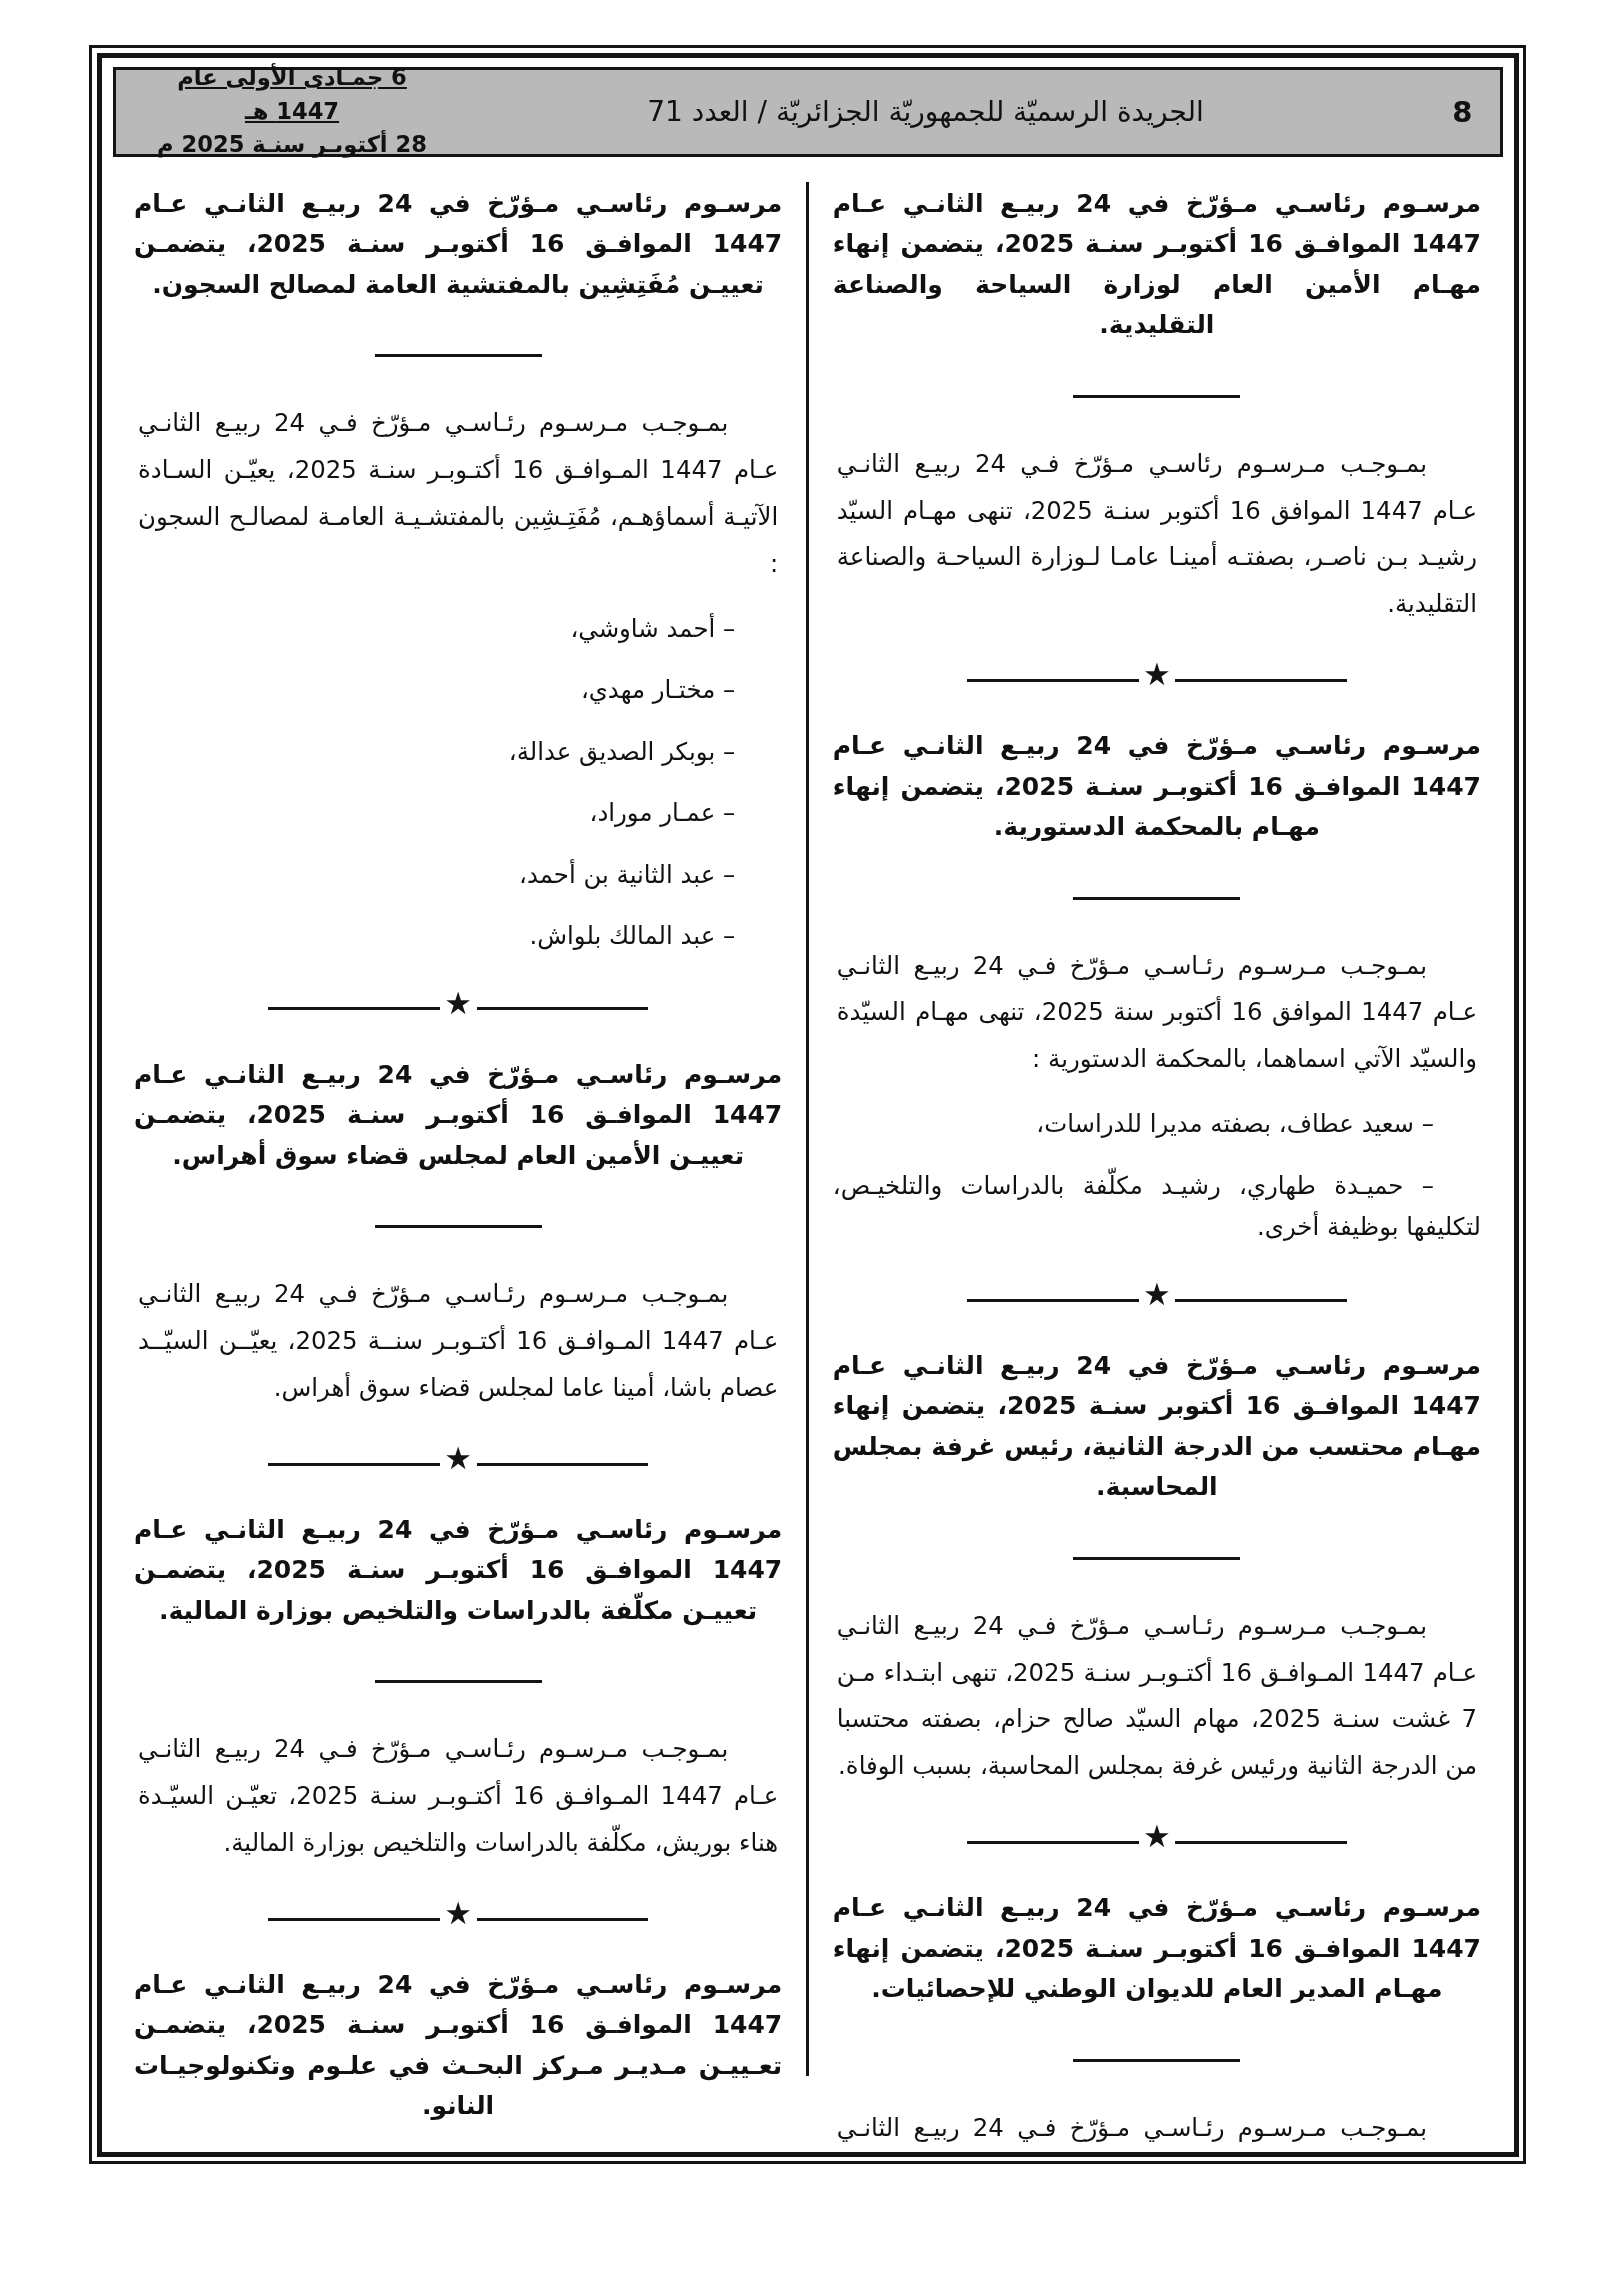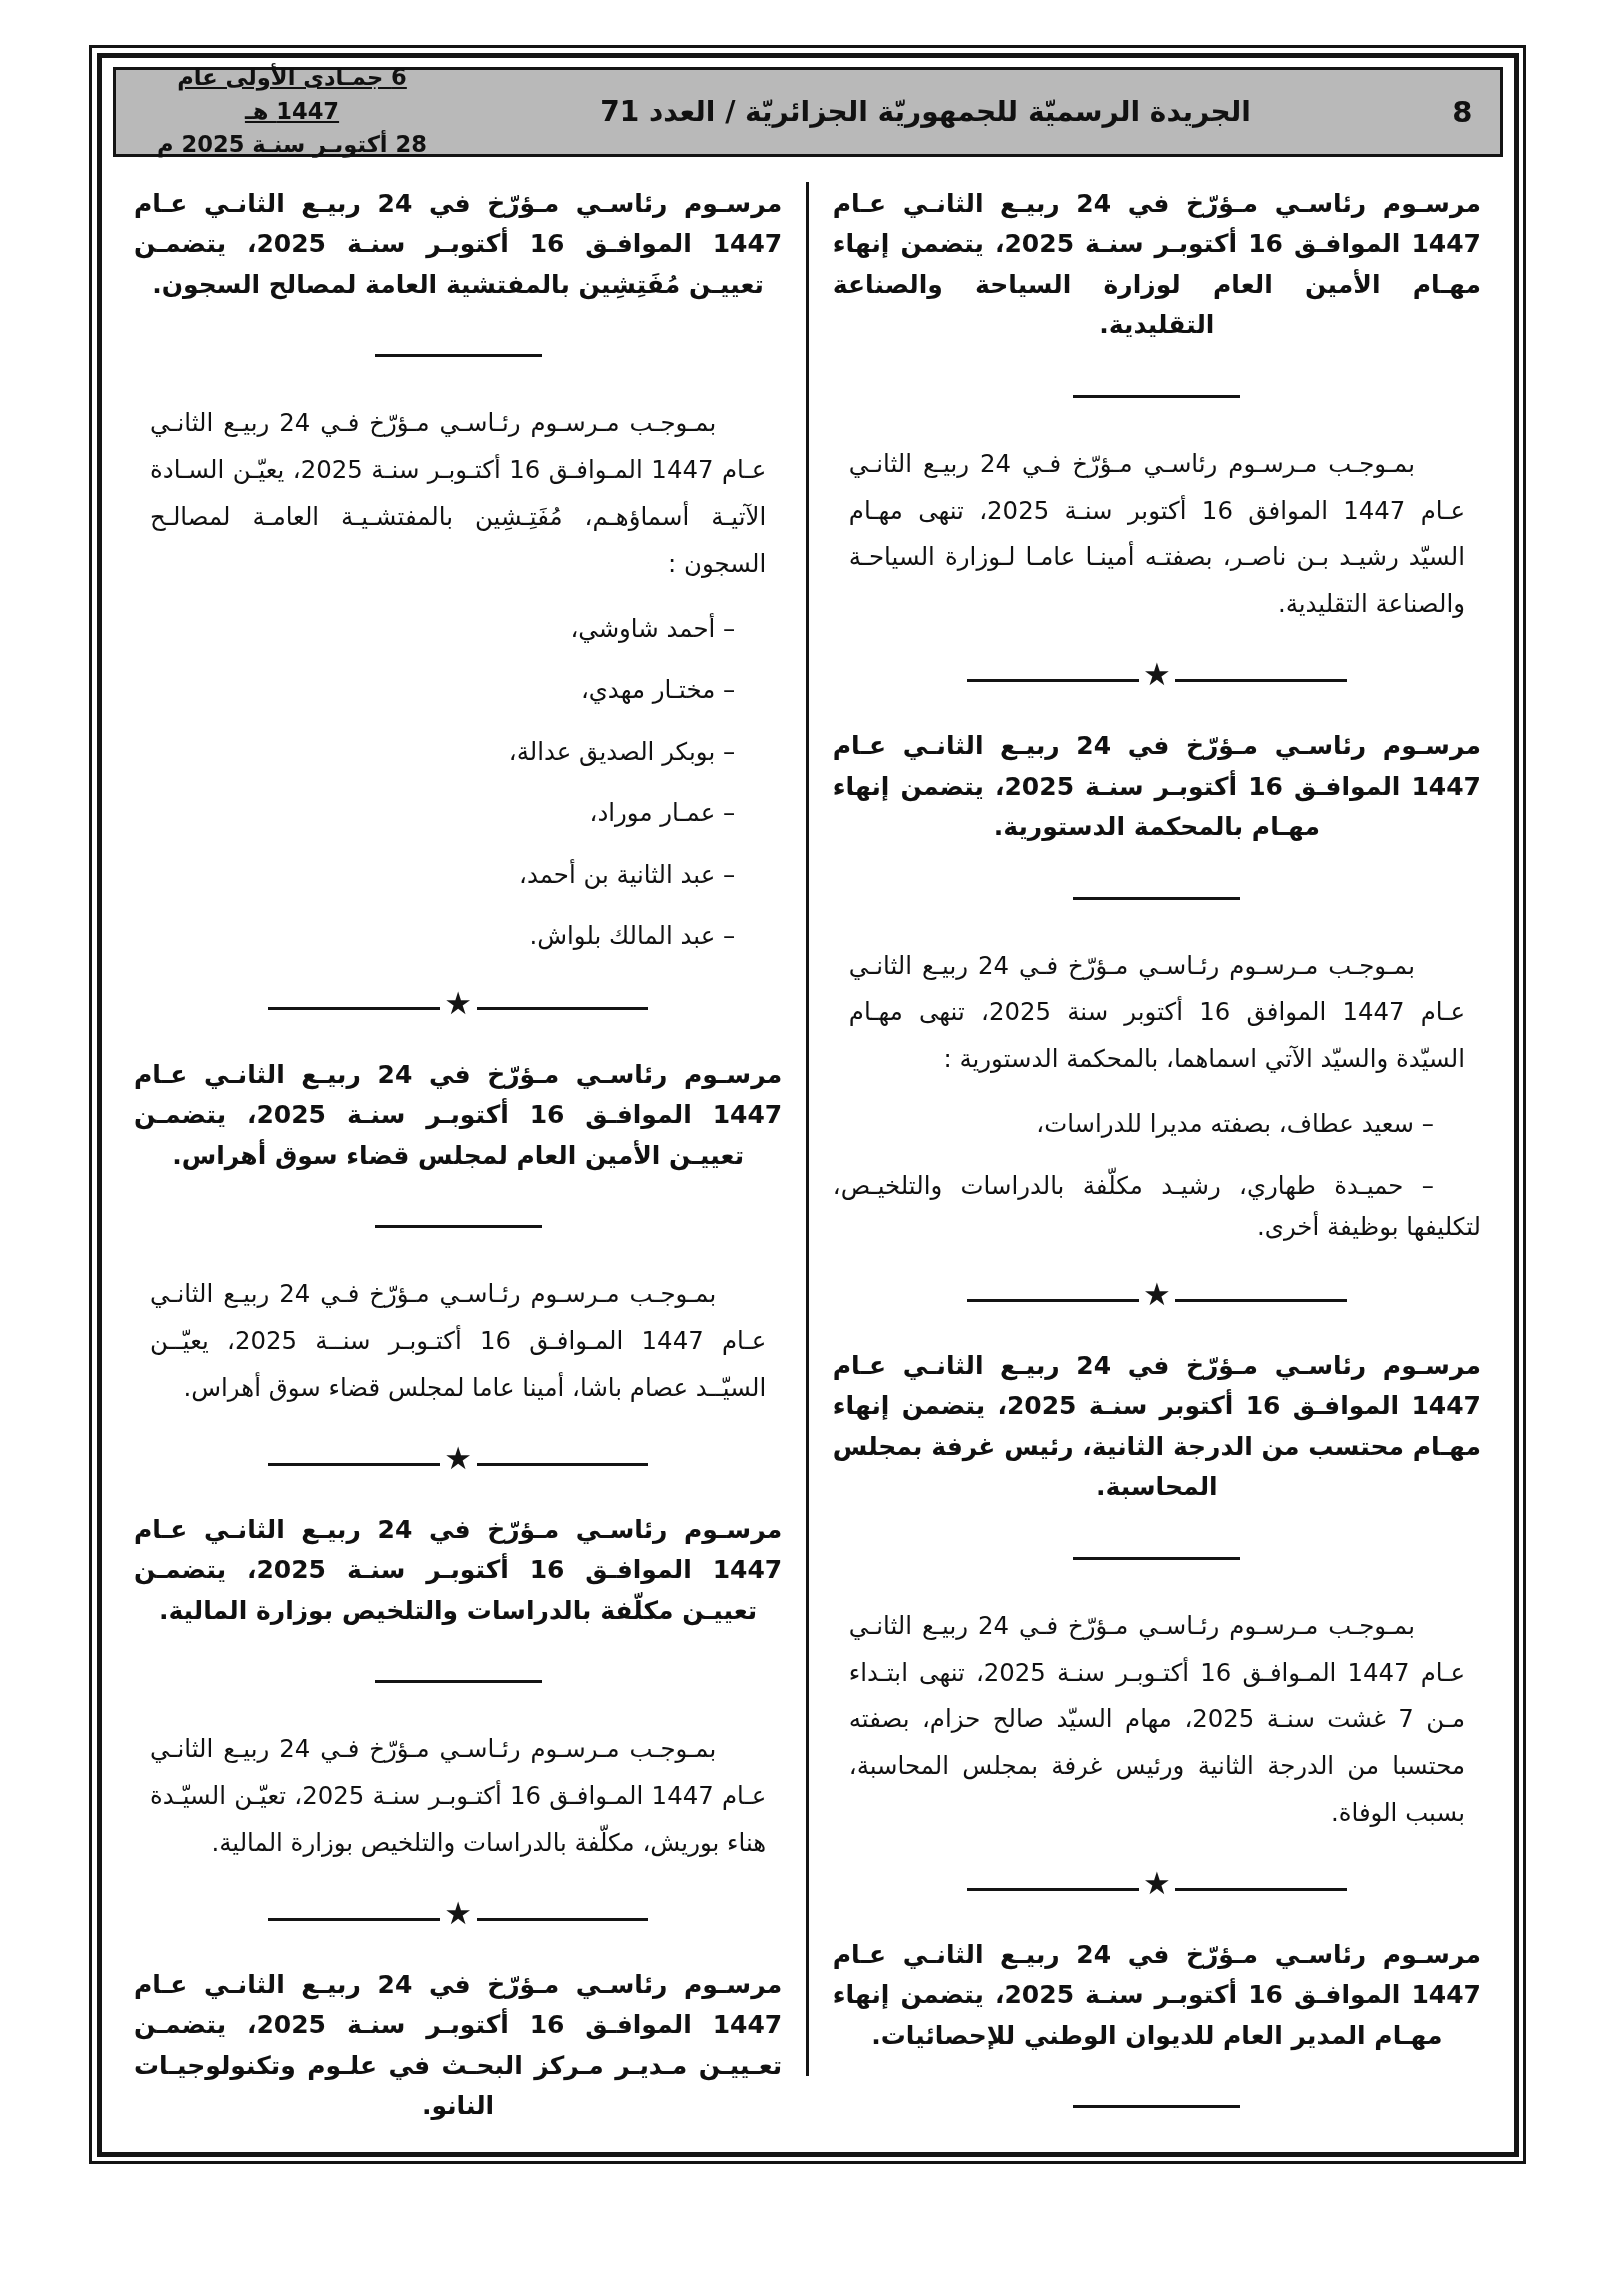--- a/index.html
+++ b/index.html
@@ -53,21 +53,21 @@
   .page-number {
     font-size: 29px;
     font-weight: bold;
     width: 63px;
     text-align: right;
   }
   .journal-title {
     flex: 1;
     text-align: center;
     font-size: 28px;
-    font-weight: bold;
+    font-weight: normal;
   }
   .header-dates {
     width: 299px;
     text-align: center;
     font-size: 22.6px;
     font-weight: bold;
     line-height: 1.5;
     text-decoration: underline;
   }
   
@@ -105,21 +105,21 @@
     border-top: 3.6px solid #141414;
     margin: 49px auto 43px auto;
     height: 0;
   }
   .decree-body {
     font-size: 24.4px;
     line-height: 1.92;
     text-align: justify;
     direction: rtl;
     text-indent: 50px;
-    margin: 16px;
+    margin: 4px;
   }
   .decree-items {
     margin-top: 6px;
   }
   .decree-item {
     font-size: 24.4px;
     line-height: 1.7;
     direction: rtl;
     text-align: justify;
     text-indent: 47px;

